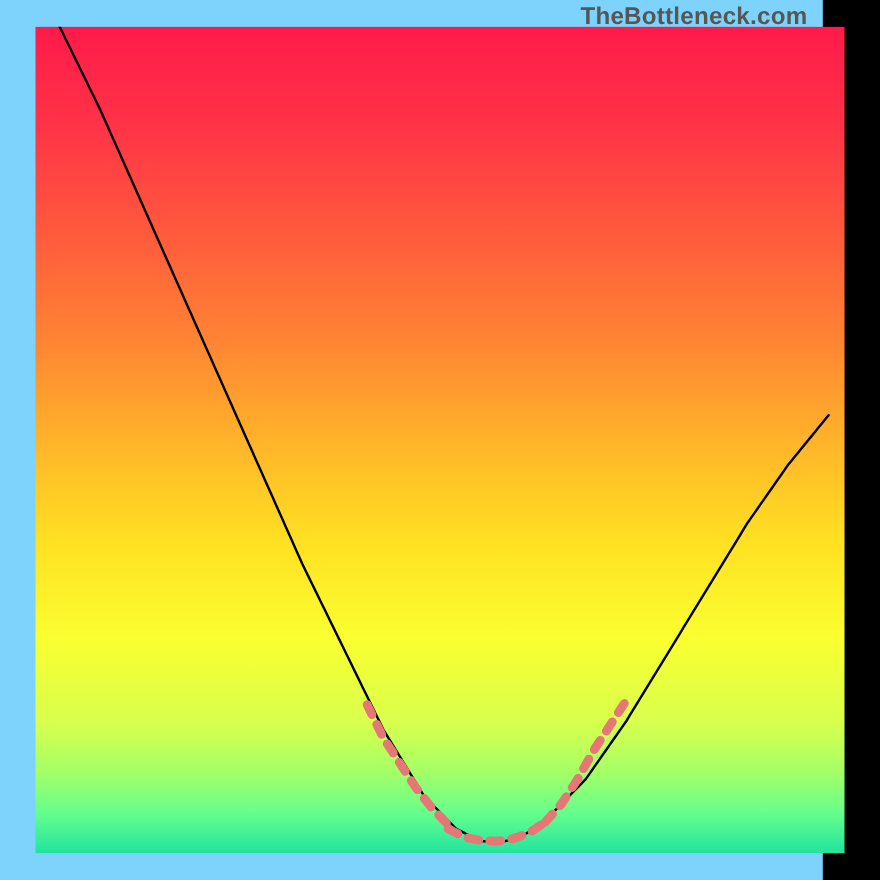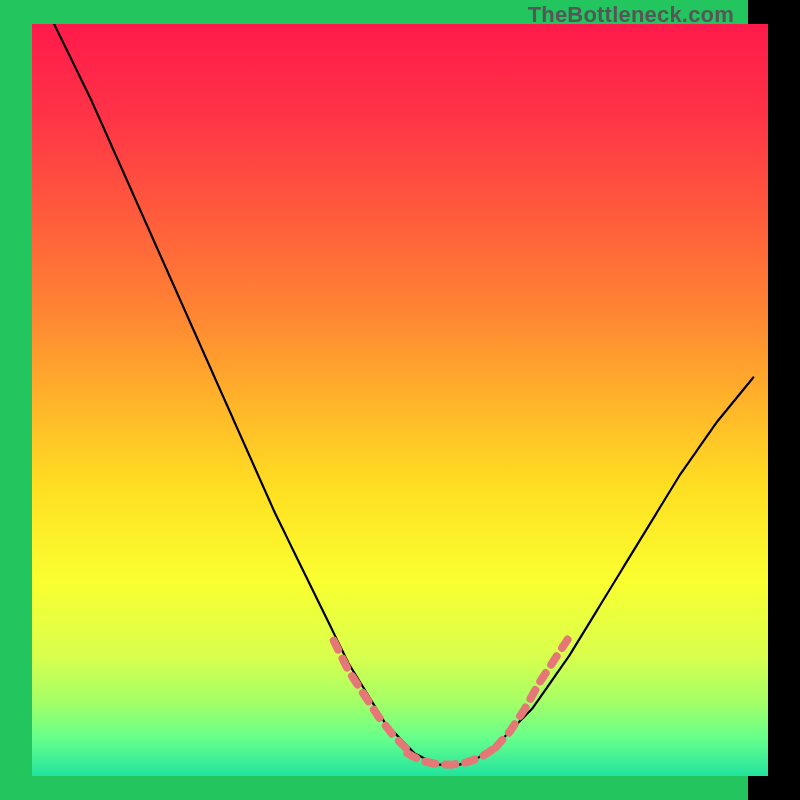--- a/index.html
+++ b/index.html
@@ -1,21 +1,21 @@
 <!DOCTYPE html>
 <html><head>
 <meta charset="utf-8">
 <style>
   * { margin: 0; padding: 0; box-sizing: border-box; }
   html, body { width: 800px; height: 800px; overflow: hidden; background: #000; }
   .chart-wrap {
     position: relative;
     width: 748px;
     height: 800px;
-    background: #22c55e;
+    background: #7dd3fc;
   }
   .watermark {
     position: absolute;
     top: 2px;
     right: 14px;
     font-family: Arial, sans-serif;
     font-size: 22px;
     font-weight: bold;
     color: #565656;
     letter-spacing: 0.2px;

